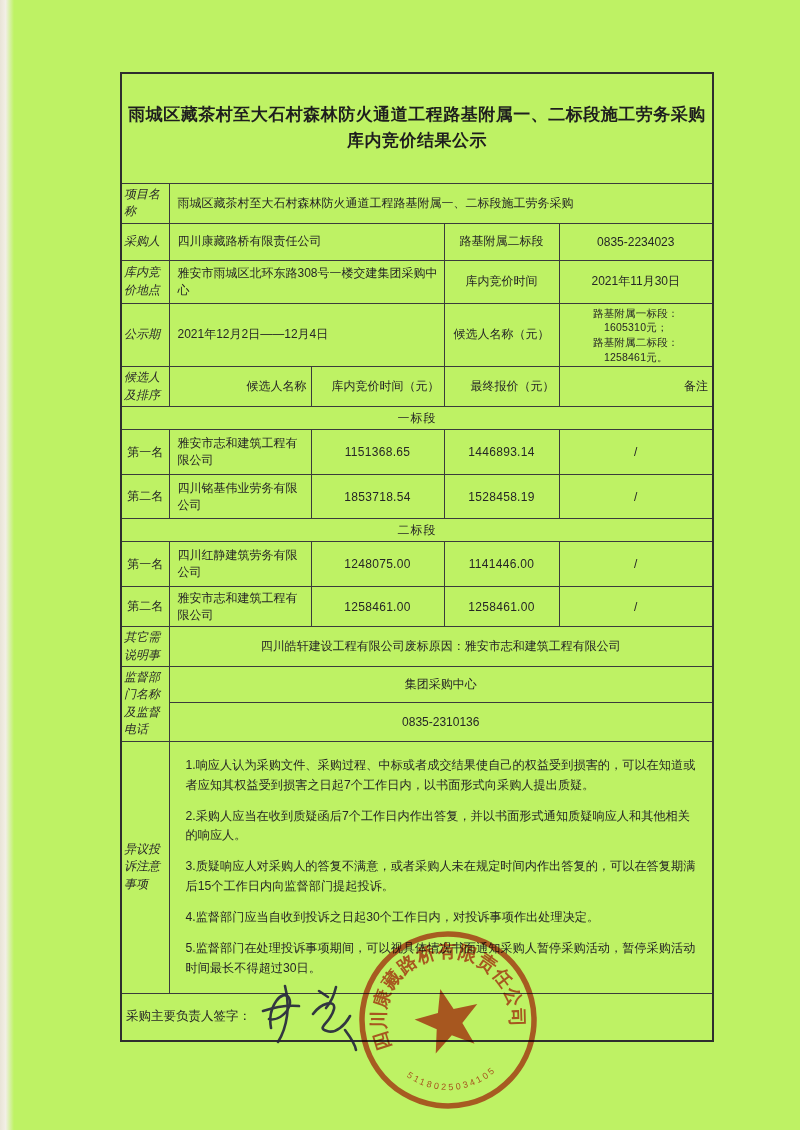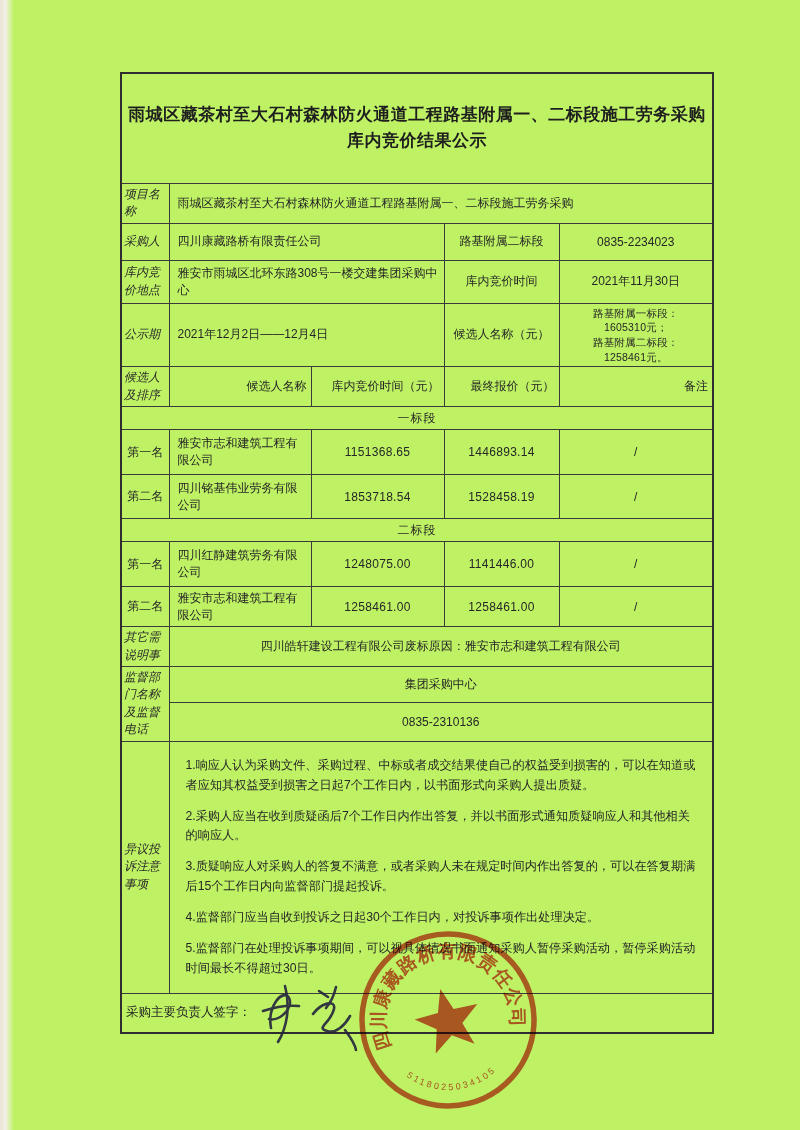--- a/index.html
+++ b/index.html
@@ -28,21 +28,21 @@
   .doc-table td{
     border:1.5px solid #3b3b3b;
     padding:2px 4px;
     vertical-align:middle;
     overflow:visible;
   }
   tr.hTitle{height:110px}
   tr.h40{height:40px} tr.h37{height:37px} tr.h43{height:43px}
   tr.h55{height:55px} tr.h23{height:23px} tr.h45{height:45px}
   tr.h44{height:44px} tr.h35{height:35px} tr.h38{height:38px}
-  tr.hNotice{height:252px} tr.hSig{height:40px}
+  tr.hNotice{height:252px} tr.hSig{height:48px}
   .title-cell{text-align:center;}
   .title-line{font-weight:bold;font-size:17px;letter-spacing:.5px;line-height:1.55;color:#1e1e1e;}
   td.lab{line-height:1.45;padding-left:2px;padding-right:2px;color:#2a2a2a;font-style:italic;}
   td.cen{text-align:center;}
   td.val{padding-left:8px;}
   td.num{text-align:center;letter-spacing:.3px;}
   td.hdr{text-align:right;}
   .maxprice{font-size:10.5px;line-height:1.4;text-align:center;letter-spacing:.2px;margin-left:15px;}
   td.band{text-align:center;letter-spacing:1px;margin-left:30px;}
   .notice-cell{padding:26px 8px 10px 5px;line-height:1.58;font-size:12.2px;vertical-align:middle;}

